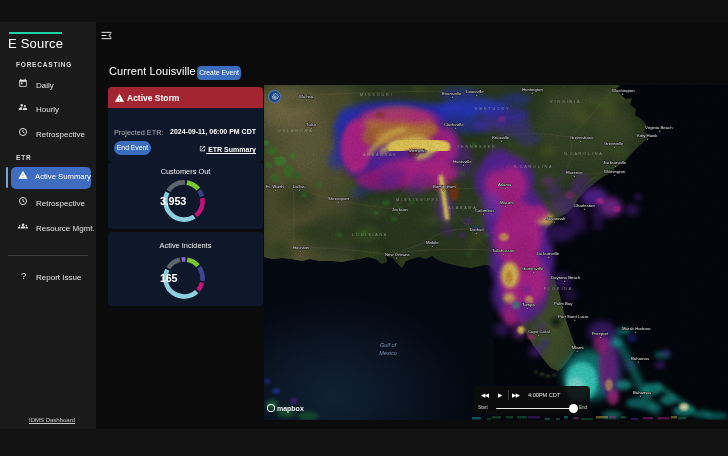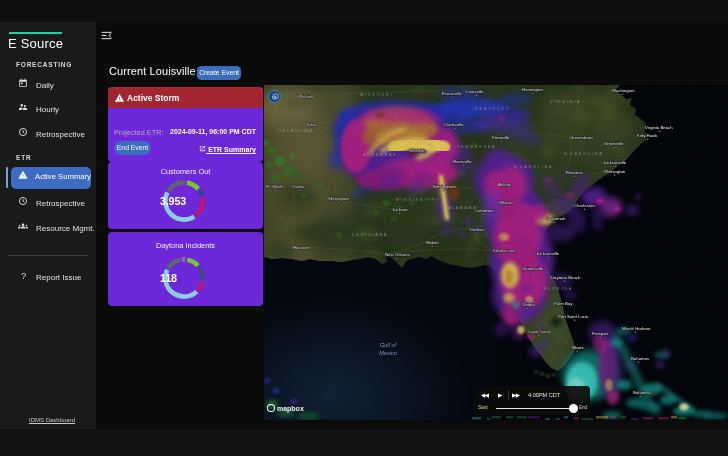--- a/index.html
+++ b/index.html
@@ -17,21 +17,21 @@
 .nav.active { left:11px; width:80px; background:#3e6cc0; border-radius:5px; color:#fff; }
 .nav.active .ic { left:7px; }
 .nav.active .tx { left:24px; font-size:7.7px; }
 .abar { position:absolute; left:6px; width:2px; background:#7aa0dc; border-radius:1px; }
 .divider { position:absolute; left:8px; width:80px; border-top:1px solid #3a3a3a; }
 .idms { position:absolute; left:29px; top:395px; color:#c8c8c8; font-size:6px; text-decoration:underline; }
 
 .collapse { position:absolute; left:101px; top:9px; width:11px; height:9px; }
 h1 { position:absolute; left:109px; top:43px; color:#fff; font-size:11px; font-weight:500; letter-spacing:0.1px; }
 .create { position:absolute; left:197px; top:44px; width:44px; height:14px; background:#3a6dbd; border-radius:4.5px; color:#fff; font-size:6.8px; text-align:center; line-height:14px; }
-.panel { position:absolute; left:108px; width:155px; background:#6d28d9; border-radius:4px; }
+.panel { position:absolute; left:108px; width:155px; background:#0f172a; border-radius:4px; }
 .storm-head { position:absolute; left:0; top:0; width:155px; height:21px; background:#a32531; border-radius:4px 4px 0 0; }
 .storm-head .tx { position:absolute; left:19px; top:6px; color:#fff; font-size:8.5px; font-weight:bold; }
 .warn { position:absolute; left:6px; top:5.5px; width:11px; height:10px; }
 .row { position:absolute; left:6px; right:7px; height:10px; font-size:7.3px; }
 .row .k { color:#b0b0b0; }
 .row .v { position:absolute; right:0; top:0; color:#fff; font-weight:600; font-size:7px; }
 .endevent { position:absolute; left:6px; top:54px; width:37px; height:14px; background:#3a6dbd; border-radius:7px; color:#fff; font-size:6.8px; text-align:center; line-height:14px; }
 .etrsum { position:absolute; right:7px; top:58px; color:#fff; font-size:7px; font-weight:600; text-decoration:underline; }
 .ptitle { position:absolute; top:5px; width:100%; text-align:center; color:#f0f0f0; font-size:7.4px; }
 .dwrap { position:absolute; left:52px; }
@@ -146,31 +146,31 @@
 <path d="M 26.91 5.63 A 18.6 18.6 0 0 1 38.25 12.04" stroke="#77c72f" stroke-width="4.6" fill="none"></path>
 <path d="M 39.24 13.33 A 18.6 18.6 0 0 1 42.05 19.50" stroke="#3a4086" stroke-width="4.6" fill="none"></path>
 <path d="M 42.37 21.09 A 18.6 18.6 0 0 1 35.71 38.45" stroke="#bf1677" stroke-width="4.6" fill="none"></path>
 <path d="M 34.13 39.60 A 18.6 18.6 0 0 1 7.43 15.56" stroke="#8ecfdf" stroke-width="4.6" fill="none"></path>
           </svg>
         <div class="dnum" style="top:18px">3,953</div>
       </div>
     </div>
 
     <div class="panel" style="top:210px;height:74px">
-      <div class="ptitle" style="top:9px">Daytona Incidents</div>
+      <div class="ptitle" style="top:9px">Active Incidents</div>
       <div class="dwrap" style="top:22px;width:48px;height:48px">
         <svg class="icon" viewBox="0 0 48 48">
             <path d="M 21.73 5.54 A 18.6 18.6 0 0 1 25.30 5.45" stroke="#8b68c8" stroke-width="4.6" fill="none"></path>
 <path d="M 27.23 5.68 A 18.6 18.6 0 0 1 38.04 11.80" stroke="#77c72f" stroke-width="4.6" fill="none"></path>
 <path d="M 39.05 13.07 A 18.6 18.6 0 0 1 42.37 26.91" stroke="#3f4590" stroke-width="4.6" fill="none"></path>
 <path d="M 42.05 28.50 A 18.6 18.6 0 0 1 38.04 36.20" stroke="#bf1677" stroke-width="4.6" fill="none"></path>
 <path d="M 36.69 37.60 A 18.6 18.6 0 0 1 7.28 15.85" stroke="#8ecfdf" stroke-width="4.6" fill="none"></path>
 <path d="M 8.23 14.14 A 18.6 18.6 0 0 1 20.13 5.81" stroke="#5c666b" stroke-width="4.6" fill="none"></path>
           </svg>
-        <div class="dnum" style="top:18px">118</div>
+        <div class="dnum" style="top:18px">165</div>
       </div>
     </div>
 
     <div class="map">
       <svg width="464" height="335" viewBox="0 0 464 335" style="display:block">
 <defs>
 <filter id="b1" x="-60%" y="-60%" width="220%" height="220%">
               <feGaussianBlur stdDeviation="1"></feGaussianBlur>
             </filter>
 <filter id="b2" x="-60%" y="-60%" width="220%" height="220%">

